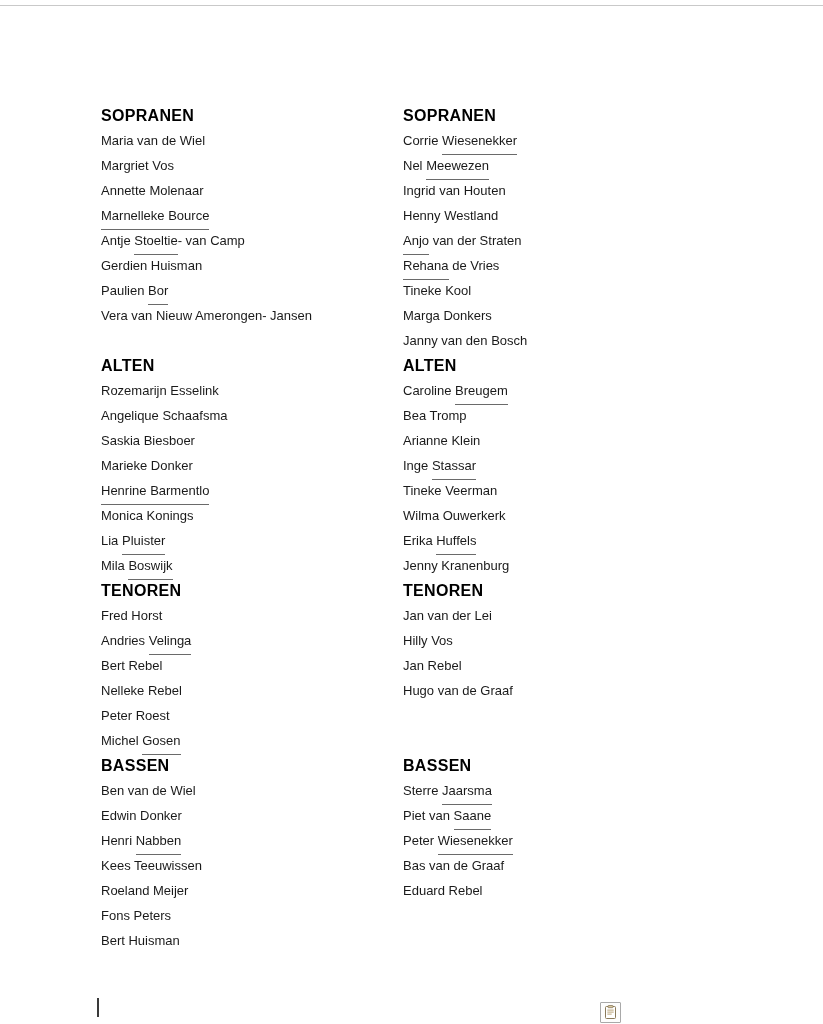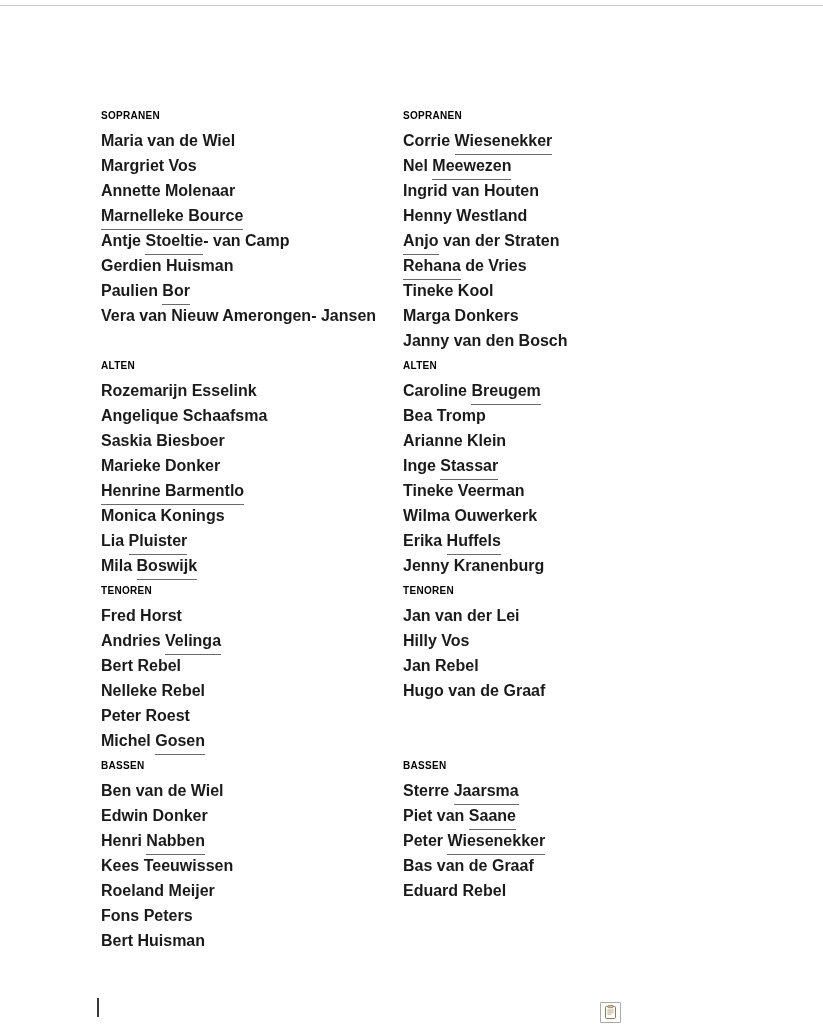--- a/index.html
+++ b/index.html
@@ -37,31 +37,31 @@
     width: 823px;
     display: flex;
   }
   .col {
     width: 302px;
   }
   .col-left { margin-left: 101px; }
   .col-right { margin-left: 0px; }
 
   .section-head {
-    font-size: 10px;
+    font-size: 16px;
     font-weight: bold;
     letter-spacing: 0.3px;
     line-height: 25px;
     height: 25px;
     color: #000;
     white-space: nowrap;
   }
   .name {
-    font-size: 16px;
-    font-weight: bold;
+    font-size: 13px;
+    font-weight: normal;
     line-height: 25px;
     height: 25px;
     color: #1a1a1a;
     white-space: nowrap;
   }
   .spacer { height: 25px; }
 
   
   .sq {
     position: relative;

